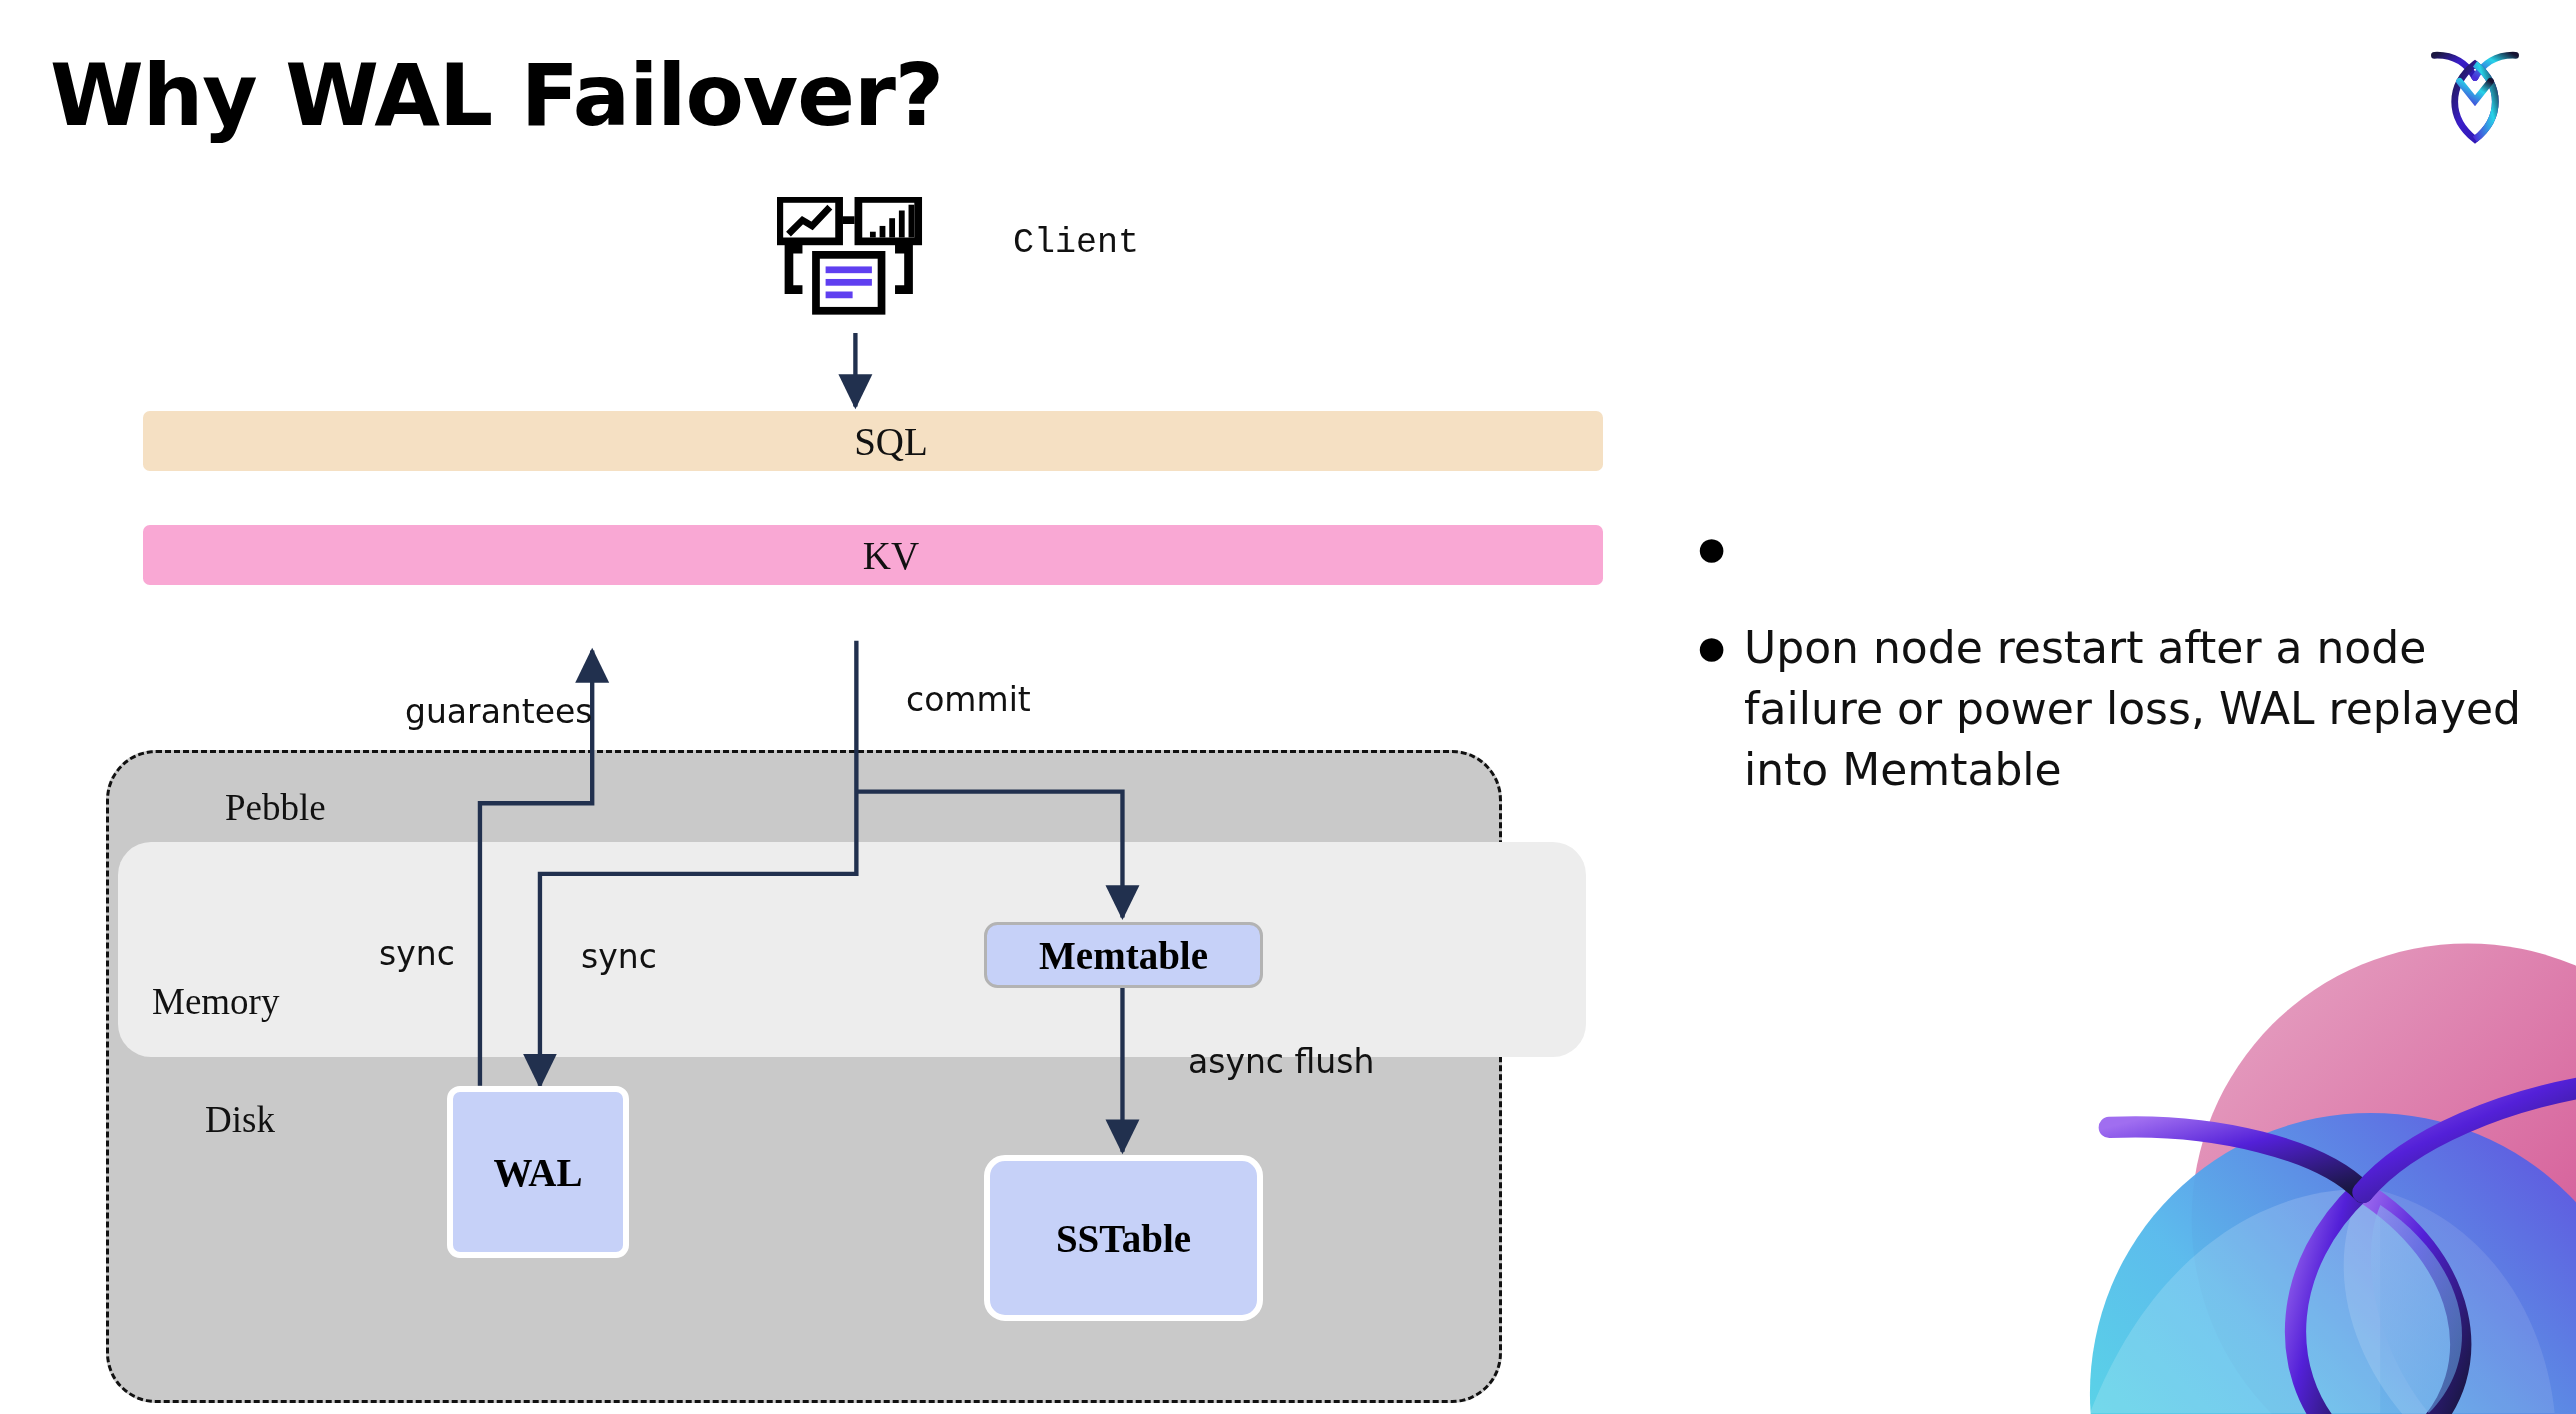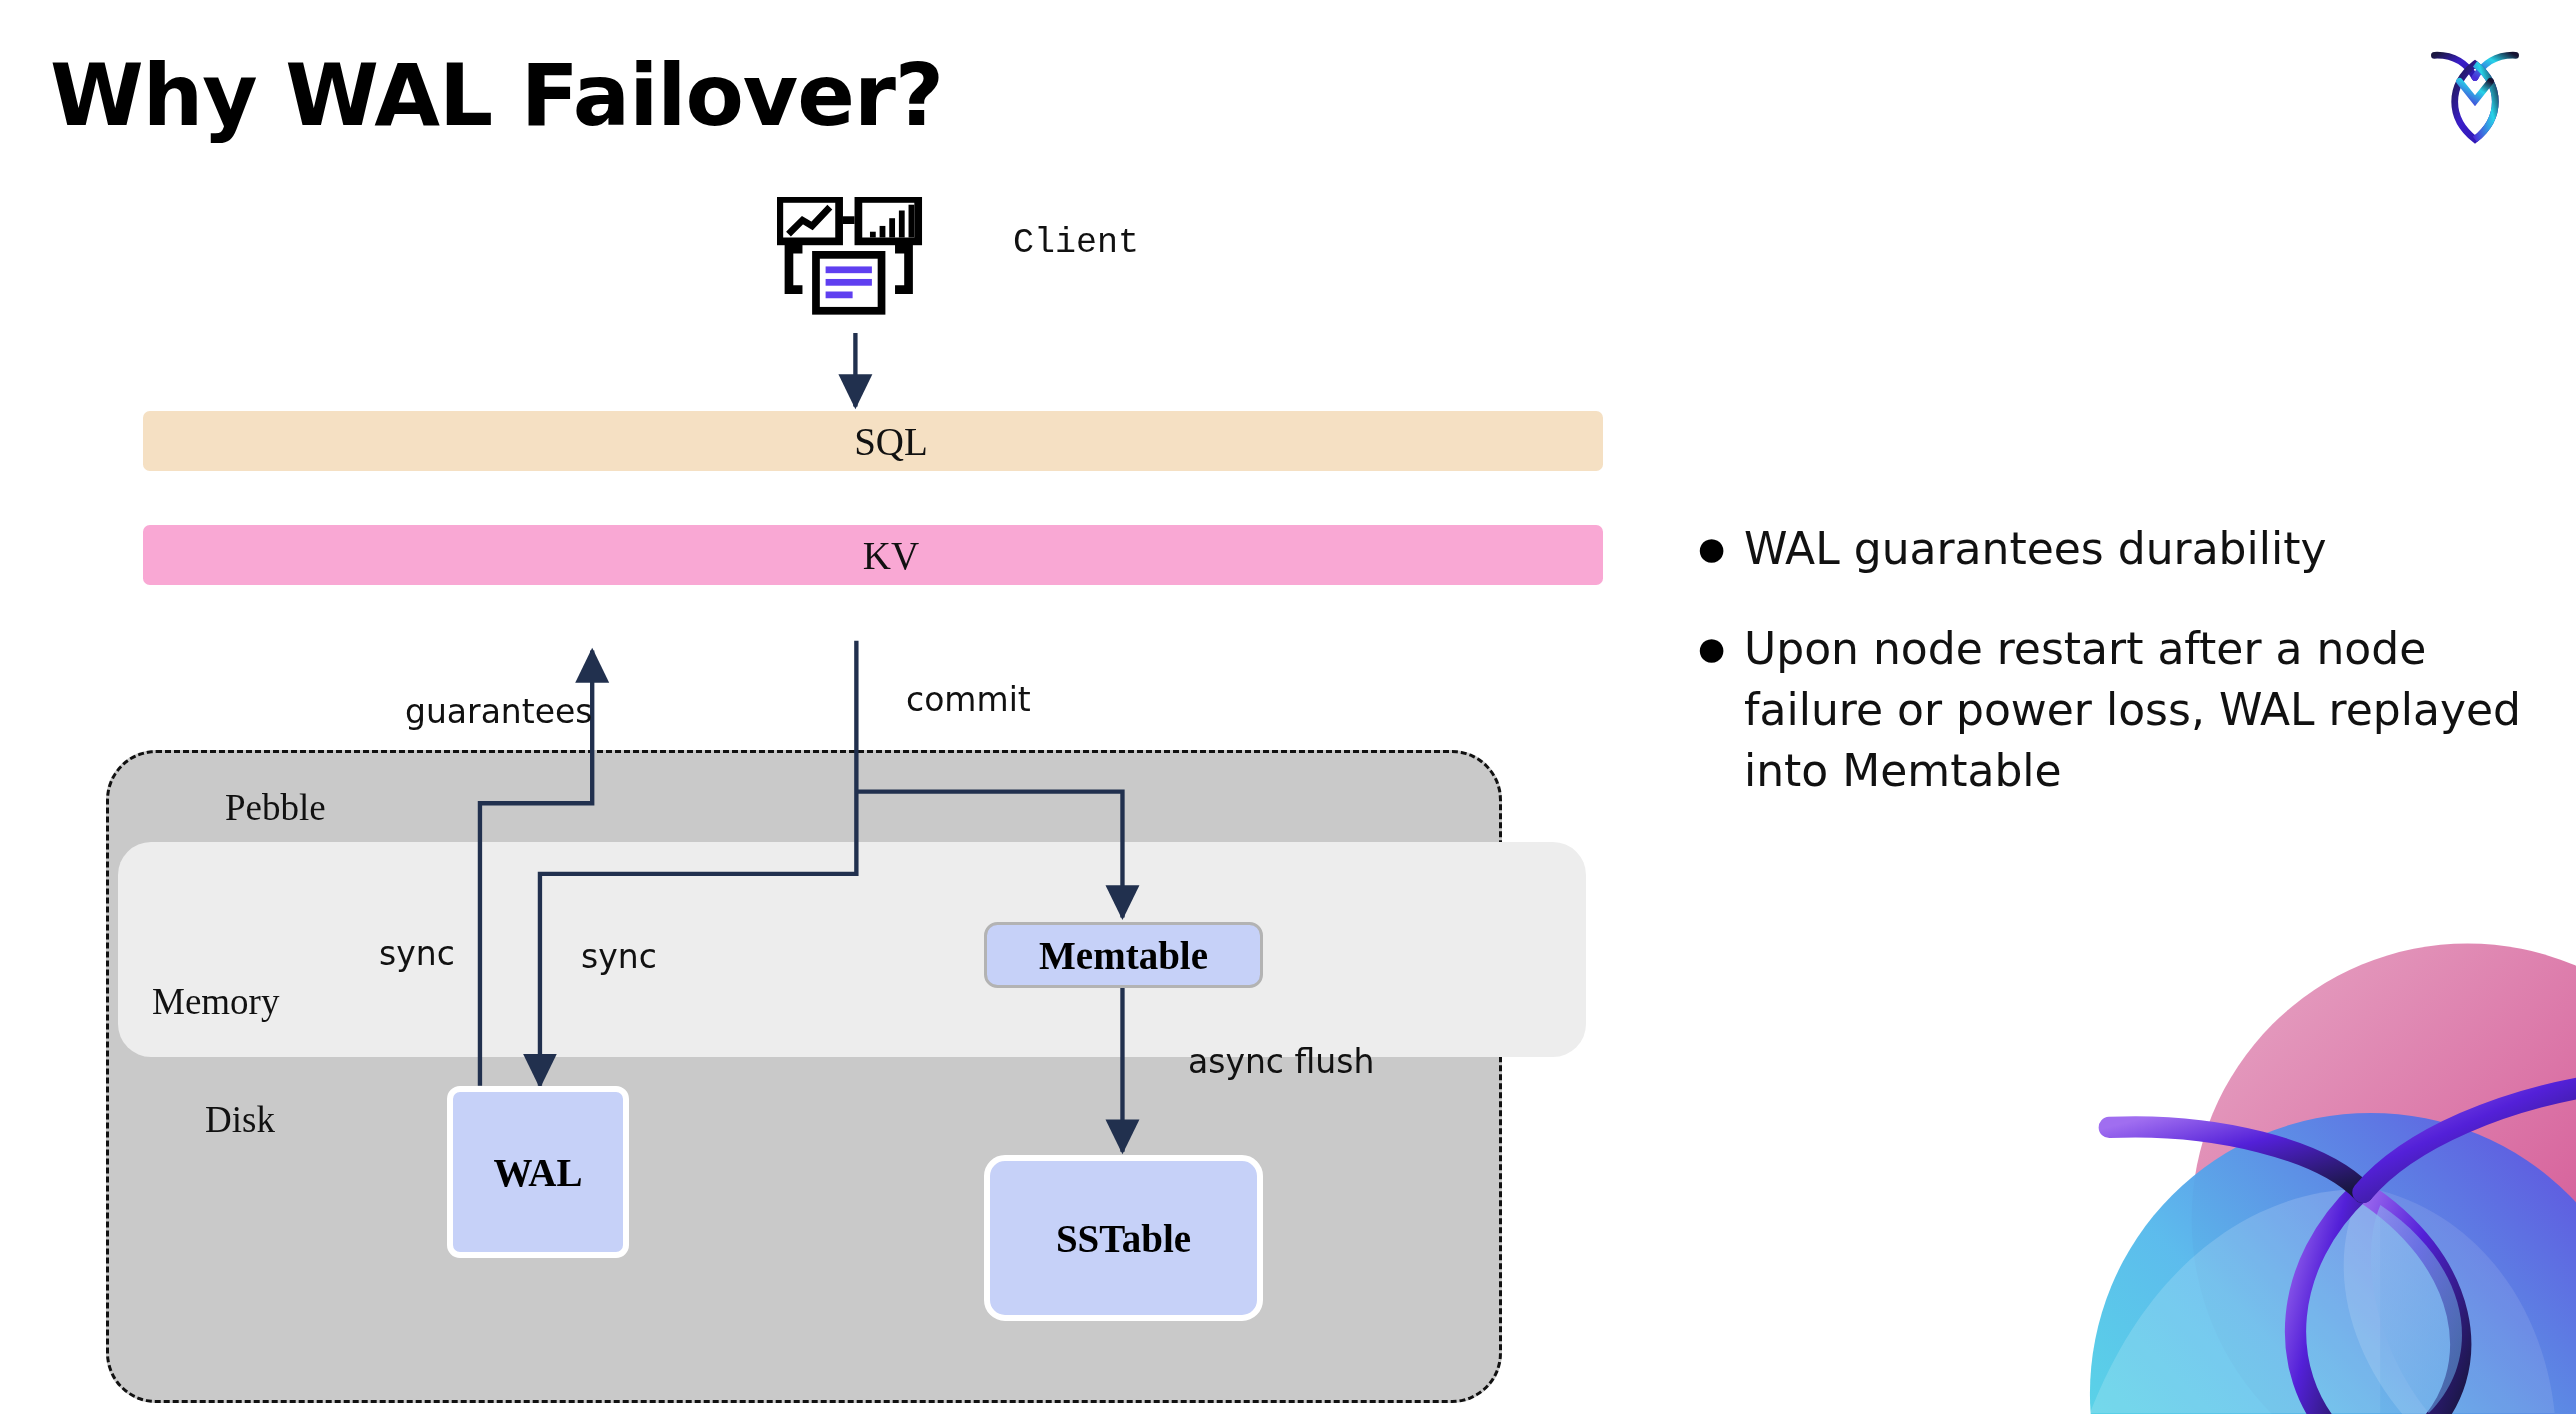--- a/index.html
+++ b/index.html
@@ -257,21 +257,20 @@
     <div class="edge-label" id="lbl-committed">guarantees</div>
     <div class="edge-label" id="lbl-commit">commit</div>
     <div class="edge-label" id="lbl-sync-1">sync</div>
     <div class="edge-label" id="lbl-sync-2">sync</div>
     <div class="edge-label" id="lbl-asyncflush">async flush</div>
   </div>
 
   <div id="bullets">
     <div class="bullet-row">
       <span class="bullet-dot">●</span>
-      <span class="bullet-text">WAL guarantees durability</span>
     </div>
     <div class="bullet-row">
       <span class="bullet-dot">●</span>
       <span class="bullet-text">Upon node restart after a node failure or power loss, WAL replayed into Memtable</span>
     </div>
   </div>
 
 </div>
 
 

